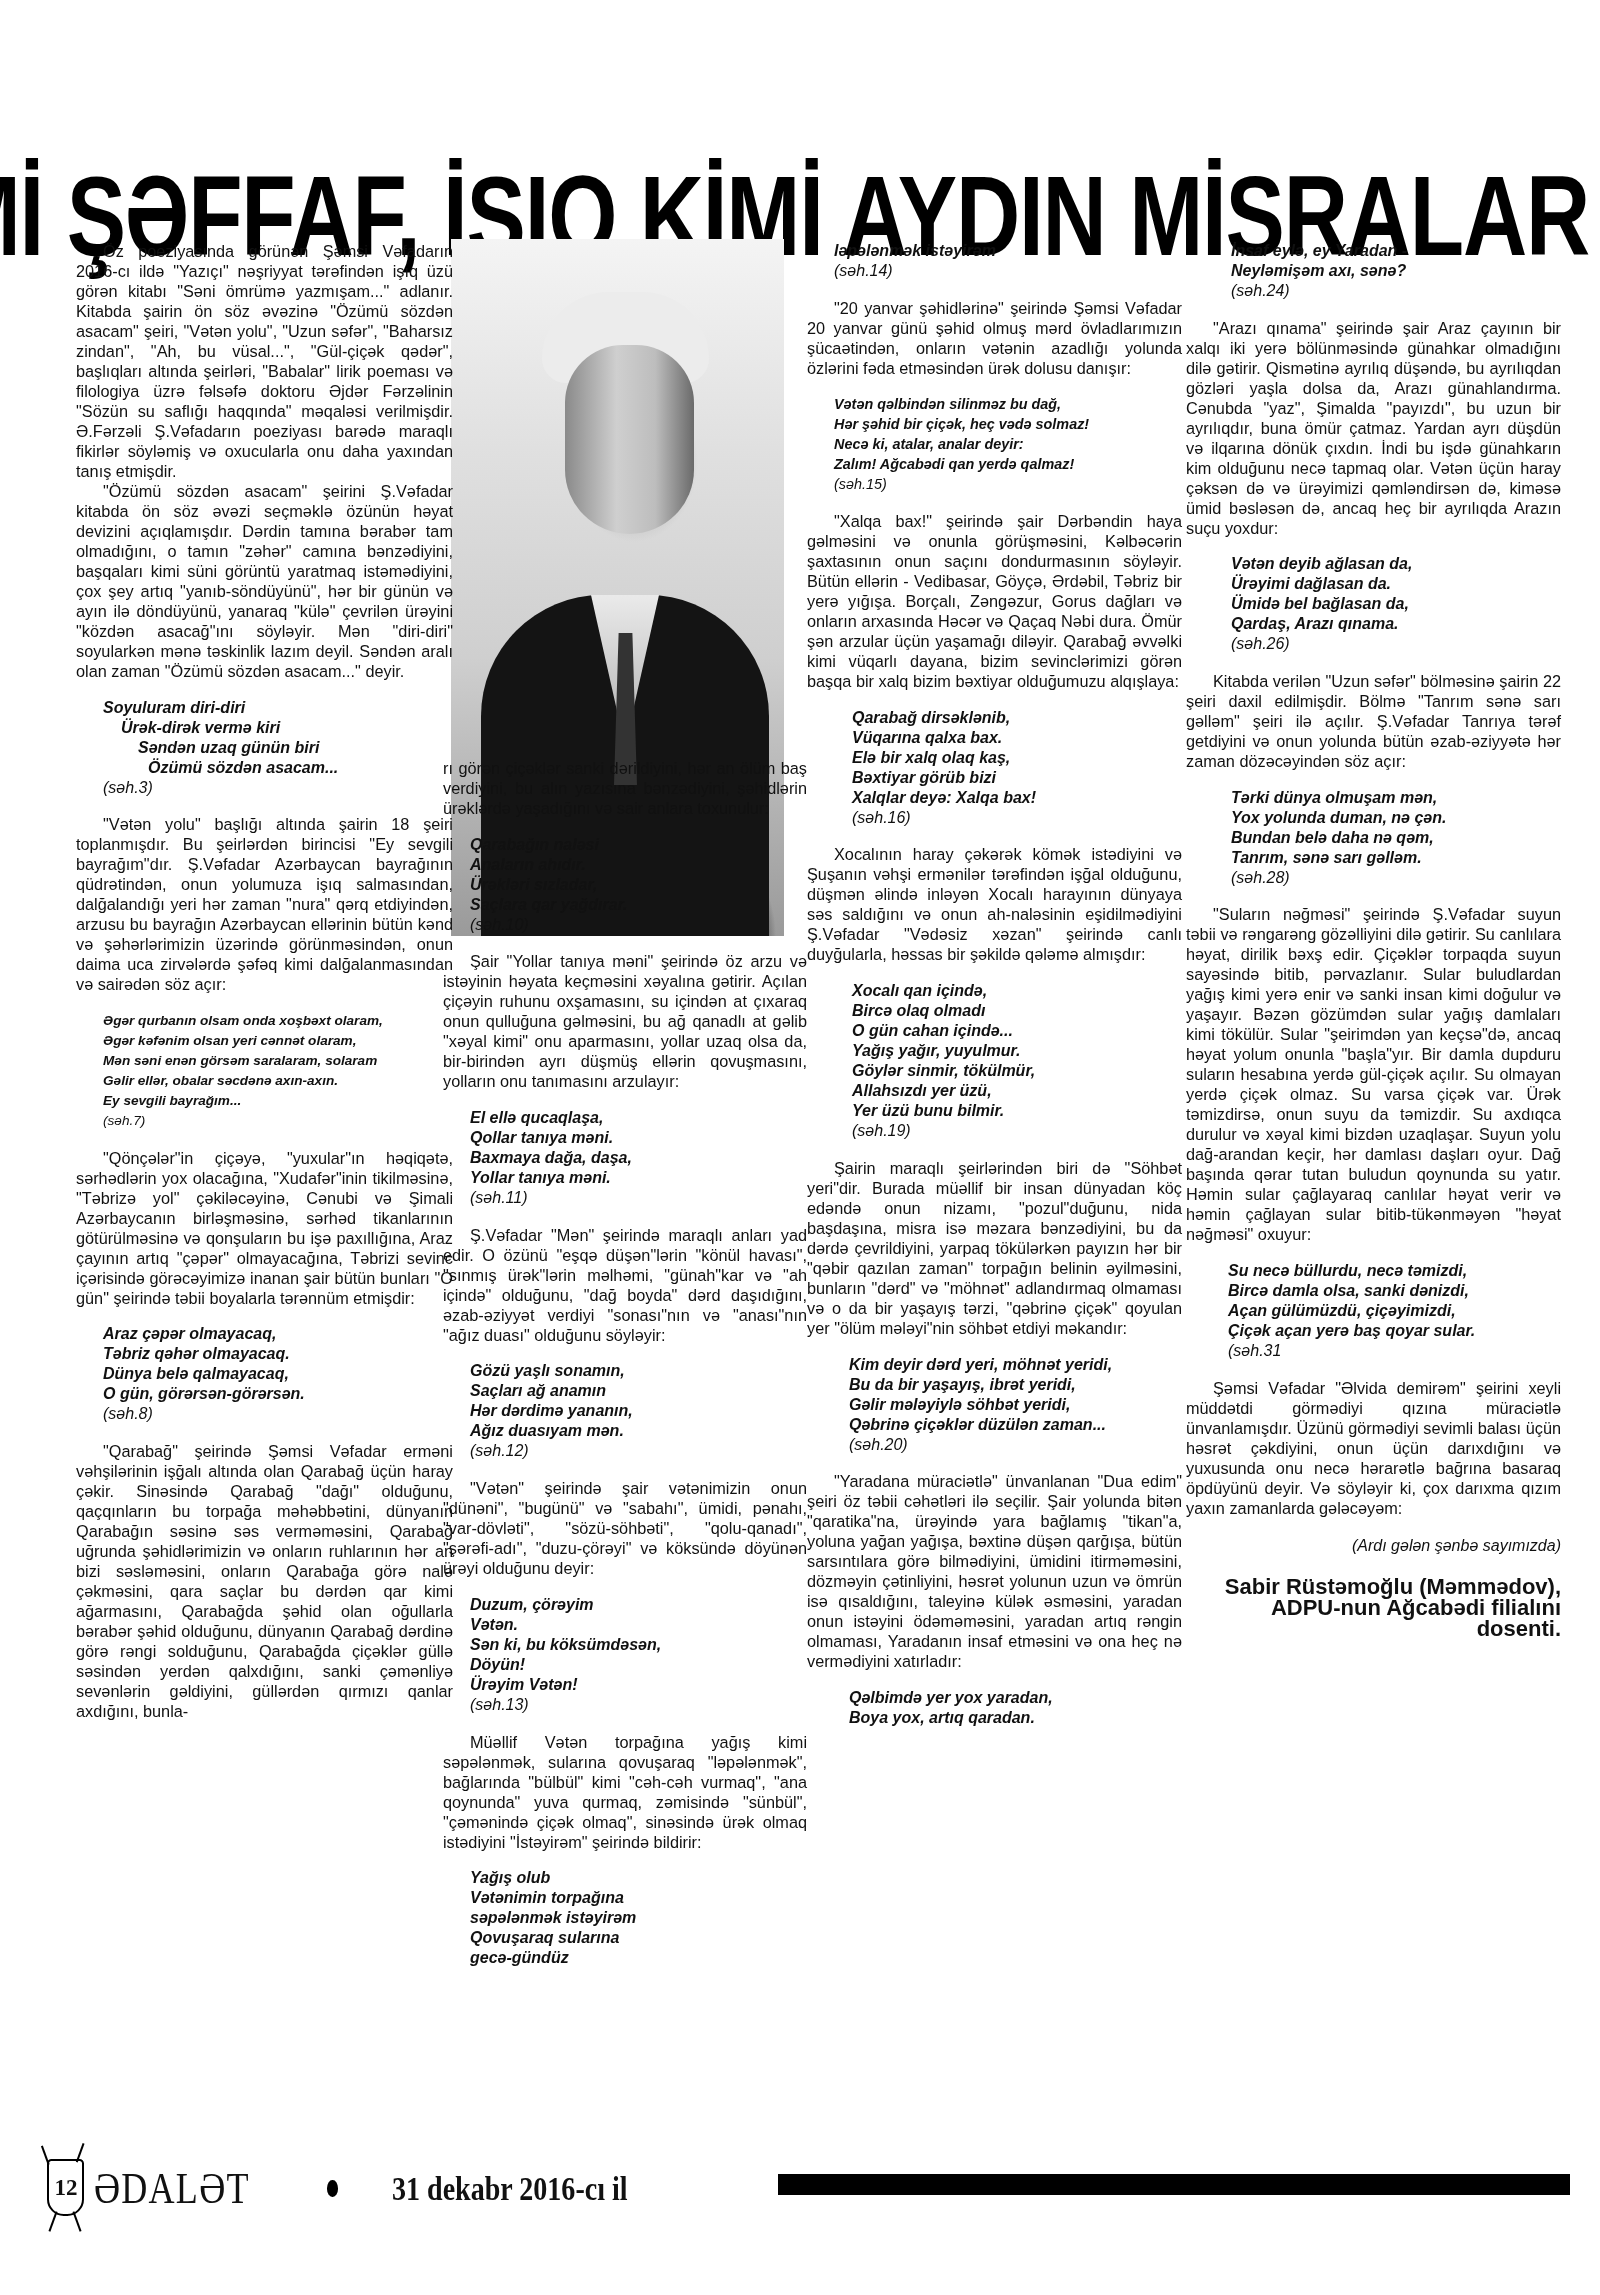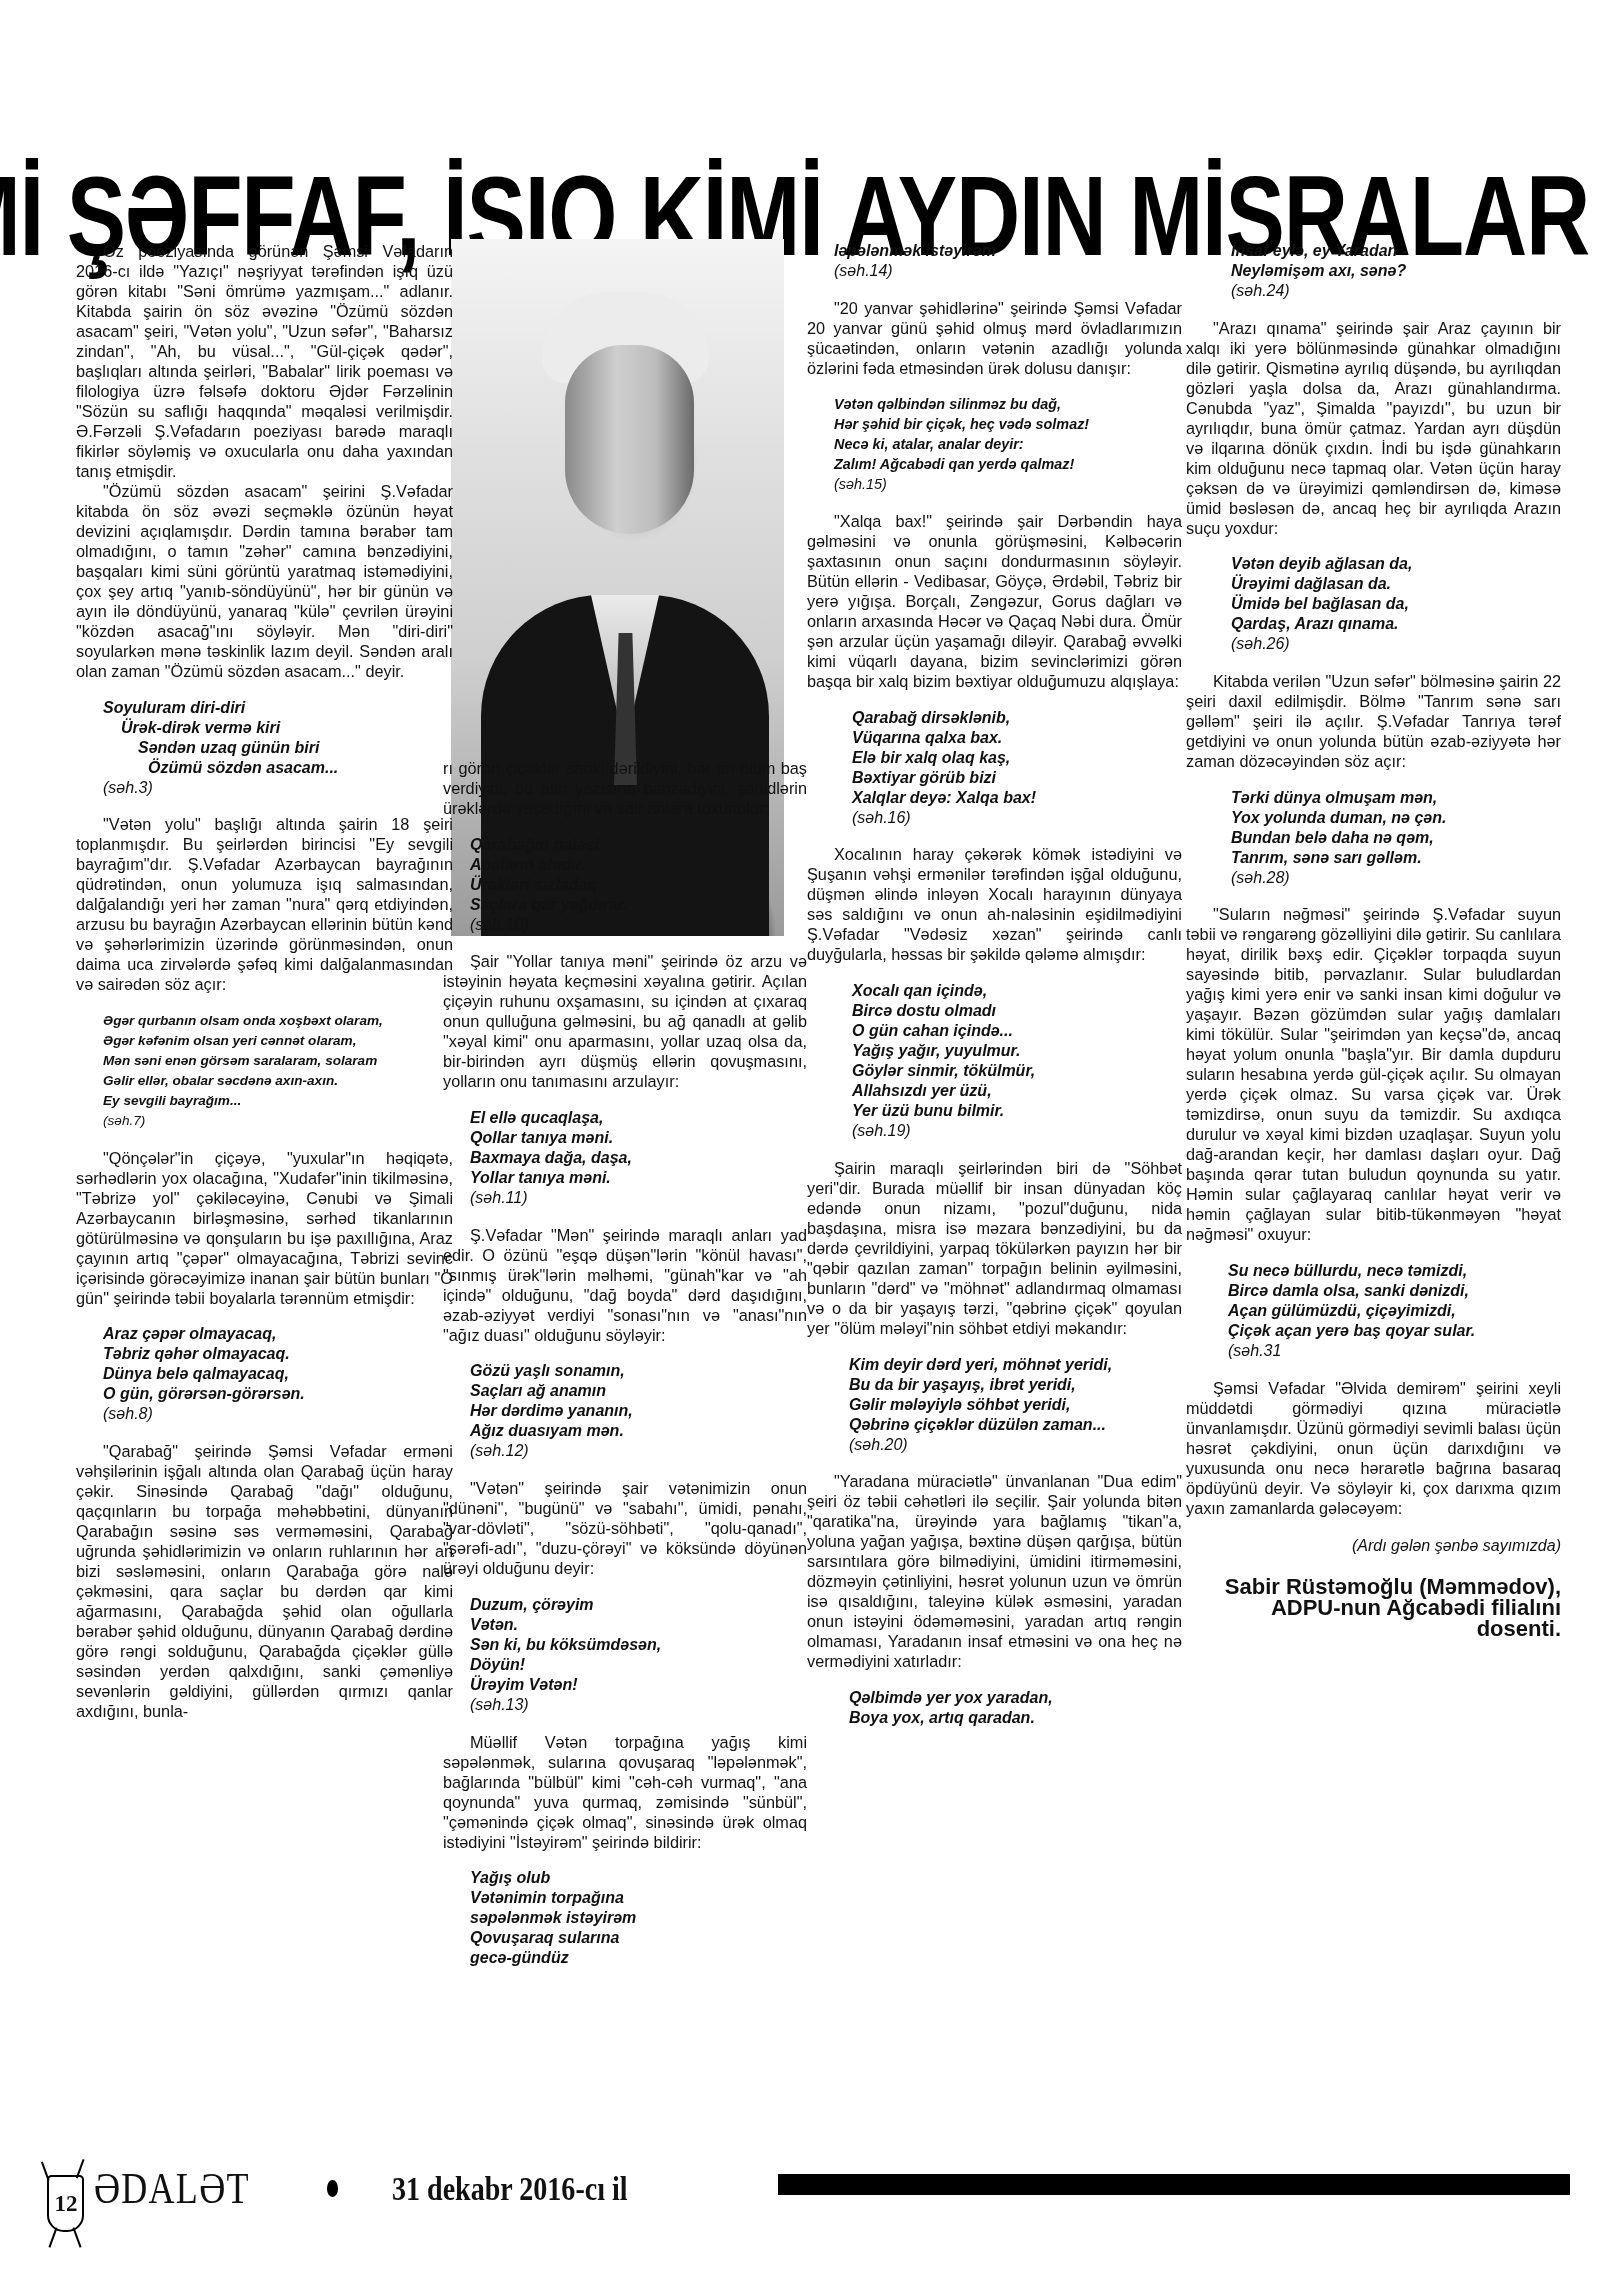--- a/index.html
+++ b/index.html
@@ -30,21 +30,21 @@
     filter:grayscale(1);
   }
   .photo .hair { position:absolute; left:91px; top:53px; width:167px; height:91px; border-radius:83px 83px 30px 30px; background:#ececec; }
   .photo .face { position:absolute; left:114px; top:106px; width:129px; height:189px; border-radius:61px 61px 68px 68px; background:linear-gradient(90deg,#8a8a8a,#cfcfcf 40%,#bdbdbd 70%,#6a6a6a); }
   .photo .jacket { position:absolute; left:30px; top:356px; width:288px; height:341px; border-radius:121px 121px 0 0; background:#141414; }
   .photo .collar { position:absolute; left:140px; top:356px; width:68px; height:121px; background:linear-gradient(180deg,#eaeaea,#bbb); clip-path:polygon(0 0,100% 0,60% 100%,40% 100%); }
   .photo .tie { position:absolute; left:163px; top:394px; width:23px; height:152px; background:#333; clip-path:polygon(20% 0,80% 0,100% 100%,0 100%); }
   .ardi { text-align:right; font-style:italic; margin-top:18px; font-size:16px; }
   .author { text-align:right; font-weight:bold; margin-top:19.7px; font-size:22px; line-height:21px; }
   .footer { position:absolute; left:30px; top:2144px; width:1545px; height:114px; }
-  .emblem { position:absolute; left:11.4px; top:16px; width:45px; height:91px; }
+  .emblem { position:absolute; left:11.4px; top:0; width:45px; height:91px; }
   .emblem .shield { position:absolute; left:6px; top:15px; width:33px; height:53px; border:2.3px solid #000; border-radius:4.5px 4.5px 16.7px 16.7px; display:flex; align-items:center; justify-content:center; font-family:"Liberation Serif", serif; font-weight:bold; font-size:23px; }
   .emblem .horn-l, .emblem .horn-r { position:absolute; top:0; width:7.6px; height:19.7px; border-left:2.3px solid #000; }
   .emblem .horn-l { left:3px; transform:rotate(-20deg); }
   .emblem .horn-r { left:38px; transform:rotate(20deg); }
   .emblem .leg-l, .emblem .leg-r { position:absolute; top:67px; width:2.3px; height:21px; background:#000; }
   .emblem .leg-l { left:10.6px; transform:rotate(20deg); }
   .emblem .leg-r { left:35px; transform:rotate(-20deg); }
   .paper-name { position:absolute; left:64px; top:19px; font-family:"Liberation Serif", serif; font-size:44px; letter-spacing:1.5px; transform:scaleX(0.82); transform-origin:left; white-space:nowrap; }
   .bullet { position:absolute; left:297px; top:36px; width:10.6px; height:16.7px; border-radius:50%; background:#000; }
   .date { position:absolute; left:362px; top:26.5px; font-family:"Liberation Serif", serif; font-weight:bold; font-size:33px; transform:scaleX(0.85); transform-origin:left; white-space:nowrap; }
@@ -155,21 +155,21 @@
     <div>Qarabağ dirsəklənib,</div>
     <div>Vüqarına qalxa bax.</div>
     <div>Elə bir xalq olaq kaş,</div>
     <div>Bəxtiyar görüb bizi</div>
     <div>Xalqlar deyə: Xalqa bax!</div>
     <div class="ref">(səh.16)</div>
   </div>
   <p>Xocalının haray çəkərək kömək istədiyini və Şuşanın vəhşi ermənilər tərəfindən işğal olduğunu, düşmən əlində inləyən Xocalı harayının dünyaya səs saldığını və onun ah-naləsinin eşidilmədiyini Ş.Vəfadar "Vədəsiz xəzan" şeirində canlı duyğularla, həssas bir şəkildə qələmə almışdır:</p>
   <div class="poem" style="padding-left:45px">
     <div>Xocalı qan içində,</div>
-    <div>Bircə dostu olmadı</div>
+    <div>Bircə olaq olmadı</div>
     <div>O gün cahan içində...</div>
     <div>Yağış yağır, yuyulmur.</div>
     <div>Göylər sinmir, tökülmür,</div>
     <div>Allahsızdı yer üzü,</div>
     <div>Yer üzü bunu bilmir.</div>
     <div class="ref">(səh.19)</div>
   </div>
   <p>Şairin maraqlı şeirlərindən biri də "Söhbət yeri"dir. Burada müəllif bir insan dünyadan köç edəndə onun nizamı, "pozul"duğunu, nida başdaşına, misra isə məzara bənzədiyini, bu da dərdə çevrildiyini, yarpaq tökülərkən payızın hər bir "qəbir qazılan zaman" torpağın belinin əyilməsini, bunların "dərd" və "möhnət" adlandırmaq olmaması və o da bir yaşayış tərzi, "qəbrinə çiçək" qoyulan yer "ölüm mələyi"nin söhbət etdiyi məkandır:</p>
   <div class="poem" style="padding-left:42px">
     <div>Kim deyir dərd yeri, möhnət yeridi,</div>

